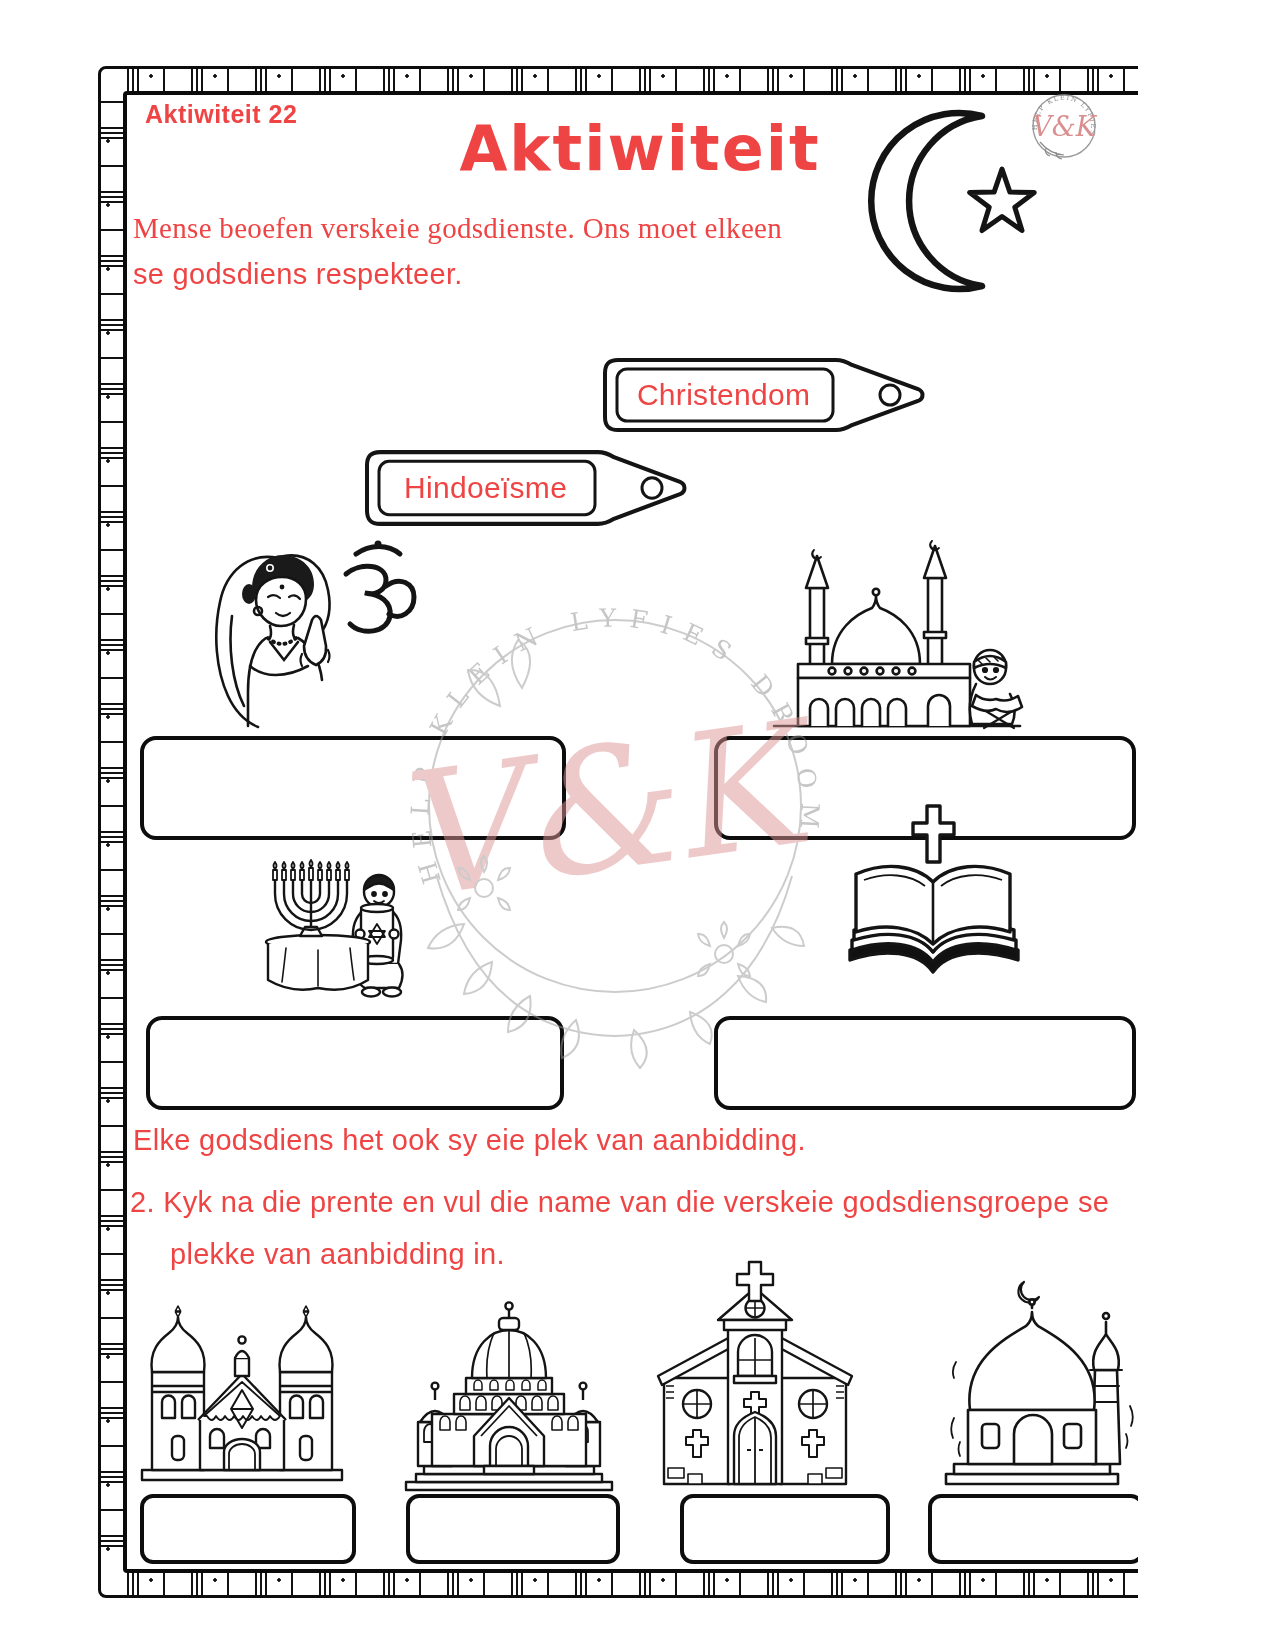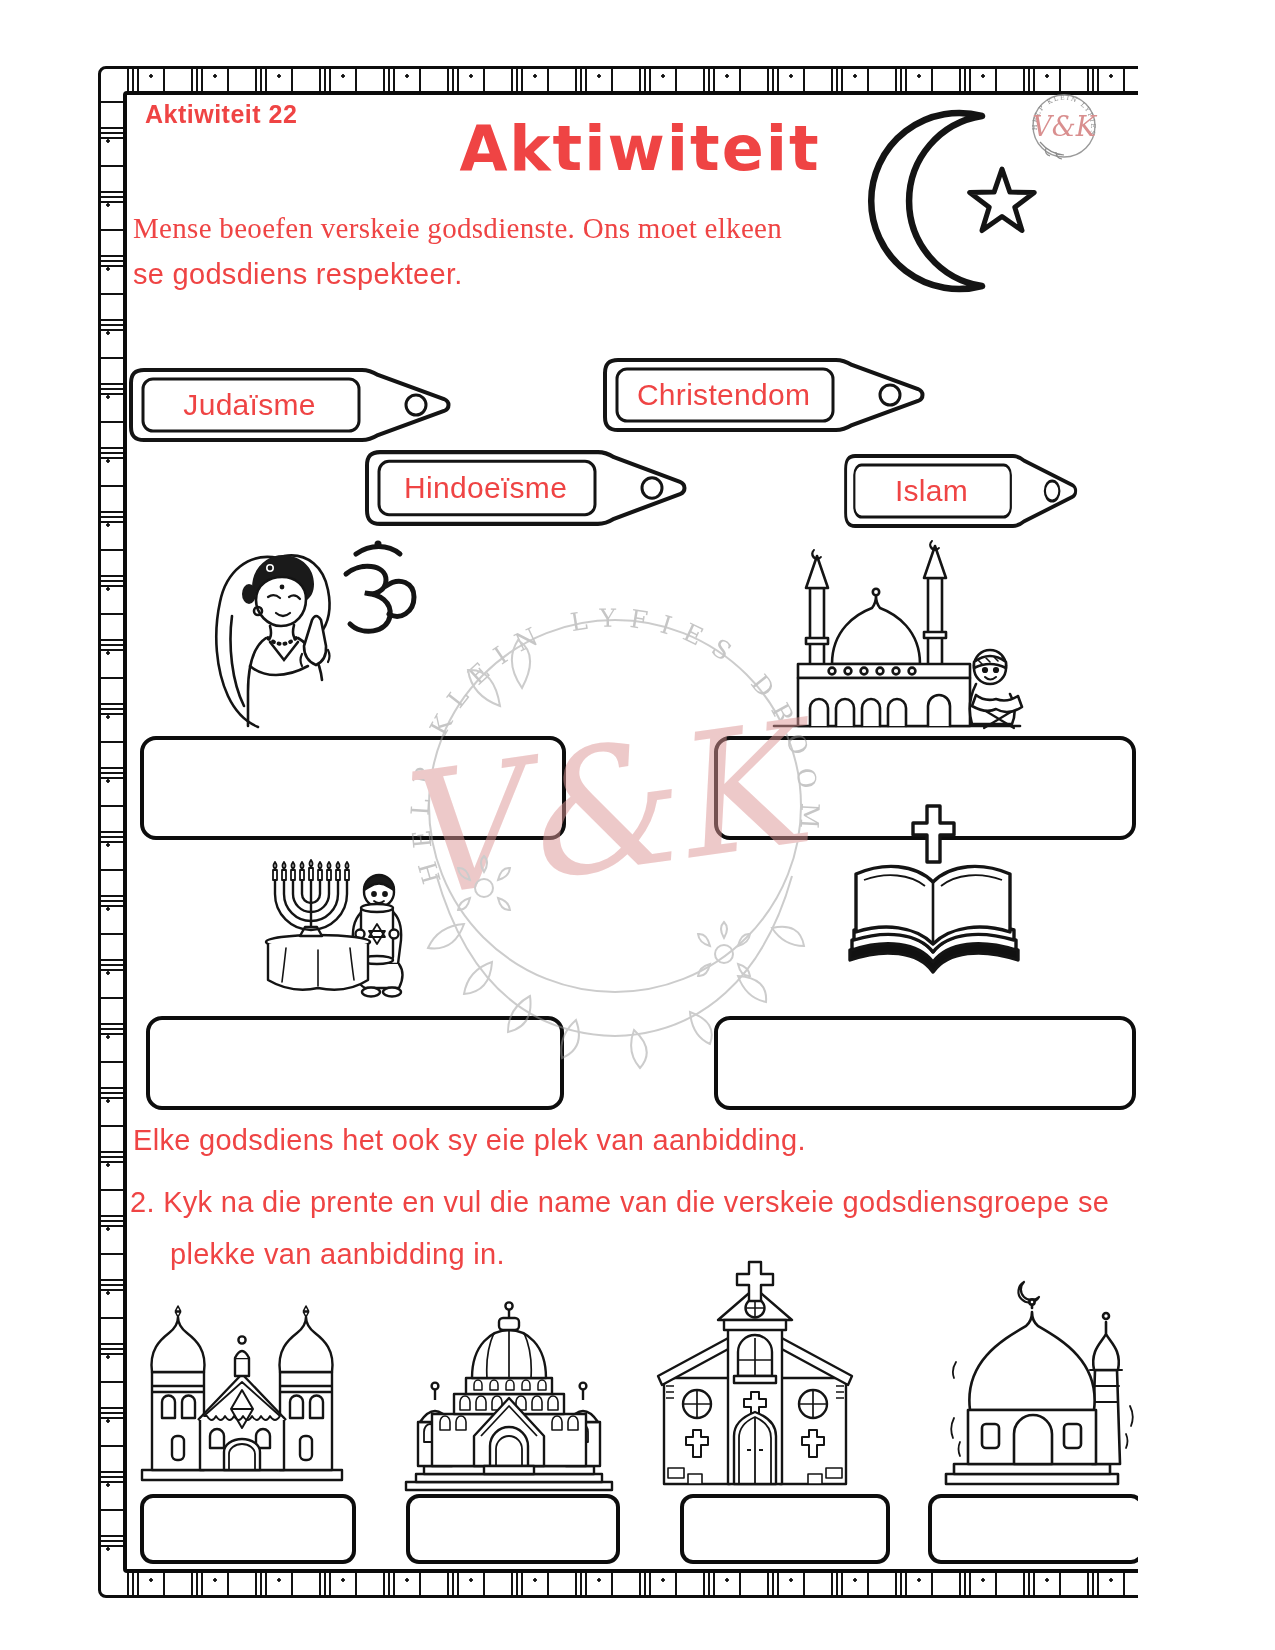--- a/index.html
+++ b/index.html
@@ -75,55 +75,39 @@
       <path d="M120 10 A88 88 0 1 0 120 180 A86 86 0 0 1 120 10 Z" fill="#fff" stroke="#141414" stroke-width="6.5" stroke-linejoin="round"></path>
       <g transform="translate(140,97)">
         <path d="M0 -34 L7.9 -10.9 L32.3 -10.5 L12.8 4.2 L20 27.5 L0 13.5 L-20 27.5 L-12.8 4.2 L-32.3 -10.5 L-7.9 -10.9 Z" fill="#fff" stroke="#141414" stroke-width="5" stroke-linejoin="round"></path>
       </g>
     </svg>
   </div>
 
   <div class="abs body-text" style="left:133px;top:212px;font-family:Liberation Serif, serif;">Mense beoefen verskeie godsdienste. Ons moet elkeen</div>
   <div class="abs body-text" style="left:133px;top:258px;">se godsdiens respekteer.</div>
 
-  <div class="tag" style="left:126px;top:366px;width:334px;height:78px;">
-    <svg viewBox="0 0 334 78" preserveAspectRatio="none">
-      <path d="M18 4 H236 C242 4 247 6 252 9 L318 33 C324 35.5 324 42.5 318 45 L252 69 C247 72 242 74 236 74 H18 C9 74 5 70 5 61 V17 C5 8 9 4 18 4 Z" fill="#fff" stroke="#141414" stroke-width="4"></path>
-      <rect x="17" y="13" width="216" height="52" rx="10" fill="none" stroke="#141414" stroke-width="3"></rect>
-      <circle cx="290" cy="39" r="10" fill="#fff" stroke="#141414" stroke-width="3"></circle>
-    </svg>
-    <div class="lbl">Judaïsme</div>
-  </div>
 
   <div class="tag" style="left:600px;top:356px;width:334px;height:78px;">
     <svg viewBox="0 0 334 78" preserveAspectRatio="none">
       <path d="M18 4 H236 C242 4 247 6 252 9 L318 33 C324 35.5 324 42.5 318 45 L252 69 C247 72 242 74 236 74 H18 C9 74 5 70 5 61 V17 C5 8 9 4 18 4 Z" fill="#fff" stroke="#141414" stroke-width="4"></path>
       <rect x="17" y="13" width="216" height="52" rx="10" fill="none" stroke="#141414" stroke-width="3"></rect>
       <circle cx="290" cy="39" r="10" fill="#fff" stroke="#141414" stroke-width="3"></circle>
     </svg>
     <div class="lbl">Christendom</div>
   </div>
 
   <div class="tag" style="left:362px;top:448px;width:334px;height:80px;">
     <svg viewBox="0 0 334 78" preserveAspectRatio="none">
       <path d="M18 4 H236 C242 4 247 6 252 9 L318 33 C324 35.5 324 42.5 318 45 L252 69 C247 72 242 74 236 74 H18 C9 74 5 70 5 61 V17 C5 8 9 4 18 4 Z" fill="#fff" stroke="#141414" stroke-width="4"></path>
       <rect x="17" y="13" width="216" height="52" rx="10" fill="none" stroke="#141414" stroke-width="3"></rect>
       <circle cx="290" cy="39" r="10" fill="#fff" stroke="#141414" stroke-width="3"></circle>
     </svg>
     <div class="lbl">Hindoeïsme</div>
   </div>
 
-  <div class="tag" style="left:842px;top:452px;width:242px;height:78px;">
-    <svg viewBox="0 0 334 78" preserveAspectRatio="none">
-      <path d="M18 4 H236 C242 4 247 6 252 9 L318 33 C324 35.5 324 42.5 318 45 L252 69 C247 72 242 74 236 74 H18 C9 74 5 70 5 61 V17 C5 8 9 4 18 4 Z" fill="#fff" stroke="#141414" stroke-width="4"></path>
-      <rect x="17" y="13" width="216" height="52" rx="10" fill="none" stroke="#141414" stroke-width="3"></rect>
-      <circle cx="290" cy="39" r="10" fill="#fff" stroke="#141414" stroke-width="3"></circle>
-    </svg>
-    <div class="lbl">Islam</div>
-  </div>
 
   <div class="abs" style="left:186px;top:526px;width:232px;height:208px;">
     <svg viewBox="0 0 232 208">
       <g stroke="#141414" stroke-width="5" fill="none" stroke-linecap="round" transform="translate(146,14)">
         <path d="M14 34 C28 22 54 24 54 40 C54 51 42 56 33 53 C48 54 60 62 58 76 C55 93 30 96 18 84"></path>
         <path d="M54 46 C68 36 82 43 82 57 C82 72 68 81 57 74"></path>
         <path d="M24 14 C38 4 56 4 68 14"></path>
         <circle cx="46" cy="4" r="3.5" fill="#141414" stroke="none"></circle>
       </g>
       <g stroke="#141414" stroke-width="2.6" fill="none" stroke-linecap="round">

